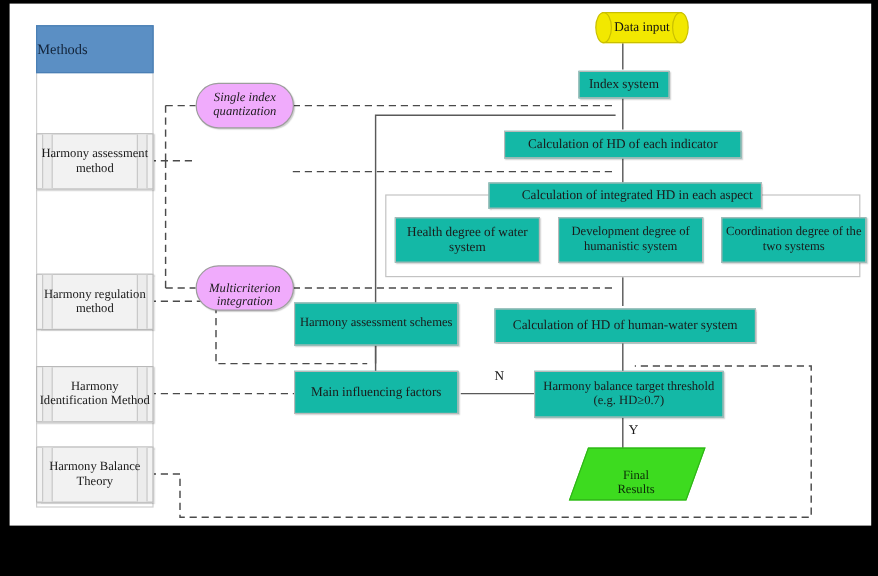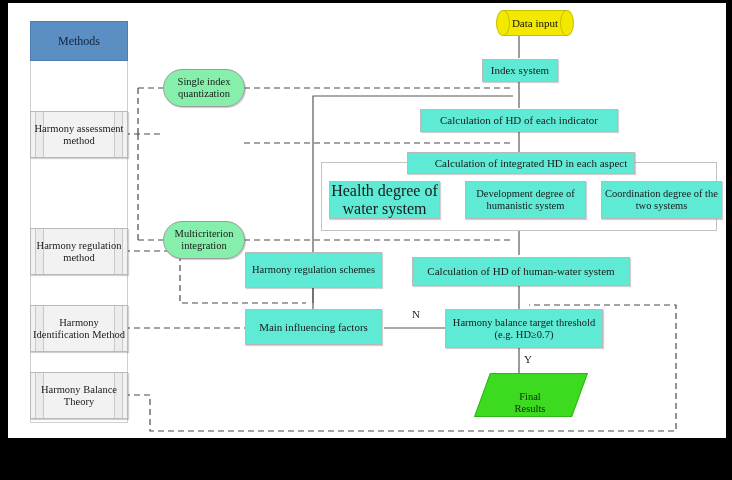--- a/index.html
+++ b/index.html
@@ -19,30 +19,31 @@
   .node{
     position:absolute;
     box-sizing:border-box;
     display:flex;align-items:center;justify-content:center;
     text-align:center;
     color:#1a1a1a;
     line-height:1.12;
     z-index:5;
   }
   .proc{
-    background:#5eead4;
+    background:#14b8a6;
     border:1px solid #b9b9b9;
     box-shadow:1px 1px 1px rgba(0,0,0,.18);
     text-align:center;
   }
   .rounded{
-    background:#86efac;
+    background:#f0abfc;
     border:1px solid #9d9d9d;
     border-radius:999px;
     box-shadow:1px 1px 1px rgba(0,0,0,.2);
+    font-style:italic;
   }
   
   .prep{
     background:#f2f2f2;
     border:1px solid #b9b9b9;
     box-shadow:1px 1px 1px rgba(0,0,0,.18);
     align-items:center;
   }
   .prep::before,.prep::after{
     content:"";
@@ -60,21 +61,21 @@
     border:1px solid #cfcfcf;
     background:#ffffff;
     box-sizing:border-box;
     z-index:2;
   }
   #methods-header{
     position:absolute;
     background:#5b8fc4;
     border:1px solid #4a7fb5;
     box-sizing:border-box;
-    display:flex;align-items:center;justify-content:center;
+    display:flex;align-items:center;
     color:#13243a;
     z-index:6;
   }
 
   
   #aspect-group{
     position:absolute;
     border:1px solid #c3c3c3;
     background:transparent;
     box-sizing:border-box;
@@ -207,21 +208,21 @@
 
   <div class="node prep" style="left:22px;top:369px;width:98px;height:47px;font-size:10.5px;">
     <span>Harmony Balance Theory</span>
   </div>
 
   <div class="node rounded" style="left:155px;top:66px;width:82px;height:38px;font-size:10.5px;">
     <span>Single index quantization</span>
   </div>
 
 
-  <div class="node rounded" style="left:155px;top:218px;width:82px;height:38px;font-size:10.5px;">
+  <div class="node rounded" style="left:155px;top:218px;width:82px;height:38px;font-size:10.5px;align-items:flex-end;">
     <span>Multicriterion integration</span>
   </div>
 
   <div id="data-input" style="left:472px;top:7px;width:78px;height:26px;font-size:11px;">
     <span class="cyl-body"></span>
     <span class="cyl-cap cyl-left"></span>
     <span class="cyl-cap cyl-right"></span>
     <span class="cyl-label">Data input</span>
   </div>
 
@@ -232,21 +233,21 @@
   <div class="node proc" style="left:412px;top:106px;width:198px;height:23px;font-size:11px;">
     <span>Calculation of HD of each indicator</span>
   </div>
 
   <div id="aspect-group" style="left:313px;top:159px;width:396px;height:69px;"></div>
 
   <div class="node proc" style="left:399px;top:149px;width:228px;height:22px;font-size:11px;padding-left:20px;">
     <span>Calculation of integrated HD in each aspect</span>
   </div>
 
-  <div class="node proc" style="left:321px;top:178px;width:111px;height:38px;font-size:16px;">
+  <div class="node proc" style="left:321px;top:178px;width:121px;height:38px;font-size:11px;">
     <span>Health degree of water system</span>
   </div>
 
   <div class="node proc" style="left:457px;top:178px;width:121px;height:38px;font-size:10.5px;">
     <span>Development degree of humanistic system</span>
   </div>
 
   <div class="node proc" style="left:593px;top:178px;width:121px;height:38px;font-size:10.5px;">
     <span>Coordination degree of the two systems</span>
   </div>
@@ -257,21 +258,21 @@
 
   <div class="node proc" style="left:437px;top:306px;width:158px;height:39px;font-size:10.5px;">
     <span>Harmony balance target threshold (e.g. HD≥0.7)</span>
   </div>
 
   <div class="node proc" style="left:237px;top:306px;width:137px;height:36px;font-size:11px;">
     <span>Main influencing factors</span>
   </div>
 
   <div class="node proc" style="left:237px;top:249px;width:137px;height:36px;font-size:10.5px;">
-    <span>Harmony regulation schemes</span>
+    <span>Harmony assessment schemes</span>
   </div>
 
   <div id="final-results" style="left:474px;top:370px;width:96px;height:42px;font-size:10.5px;">
     <span class="par"></span>
     <span class="par-label">
       <span>Final</span><br>
       <span>Results</span>
     </span>
   </div>
 

